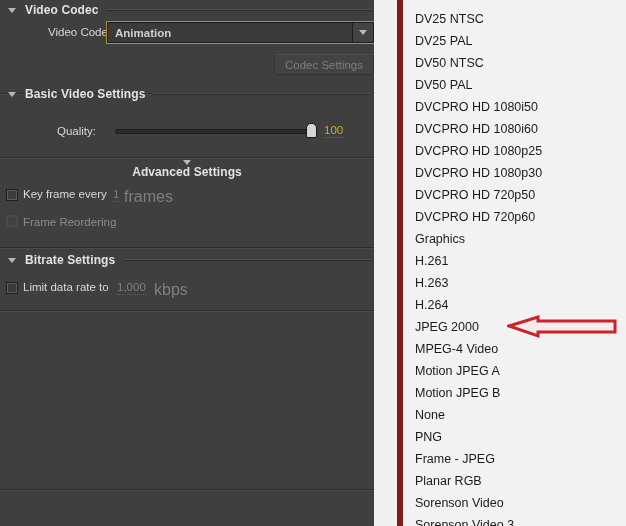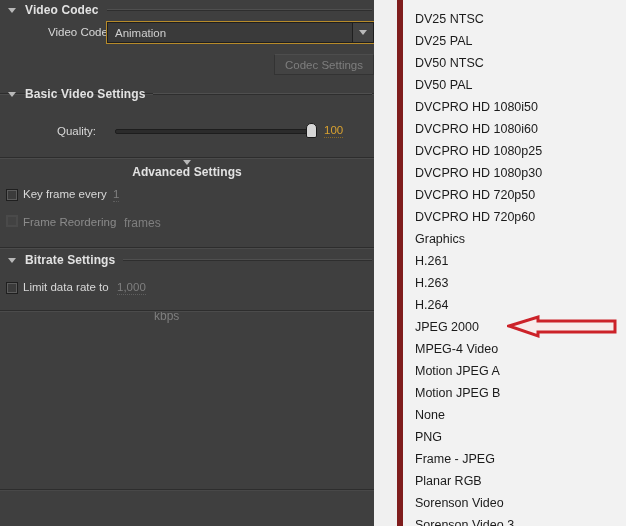--- a/index.html
+++ b/index.html
@@ -80,20 +80,21 @@
   #video-codec-combo {
     position: absolute;
     left: 107px; top: 22px;
     width: 267px; height: 21px;
     box-sizing: border-box;
     background: #3a3a3a;
     border: 1px solid #1e1e1e;
     outline: 1px solid #b78b2a;
     display: flex;
     align-items: center;
+    font-weight: bold;
   }
   #video-codec-combo .combo-value {
     color: #cfcfcf;
     font-size: 11.5px;
     padding-left: 7px;
     flex: 1 1 auto;
     white-space: nowrap;
     overflow: hidden;
   }
   #video-codec-combo .combo-sep {
@@ -177,22 +178,21 @@
   .num-dotted {
     position: absolute;
     color: #7f7f7f;
     font-size: 11.5px;
     border-bottom: 1px dotted #5e5e5e;
     padding-bottom: 1px;
   }
   .unit-text {
     position: absolute;
     color: #7f7f7f;
-    font-size: 12px;
-    margin-top: 28px;
+    font-size: 16px;
   }
 
   
   #panel-gap {
     position: absolute;
     left: 374px; top: 0;
     width: 23px; height: 526px;
     background: #f0f0f0;
   }
 

